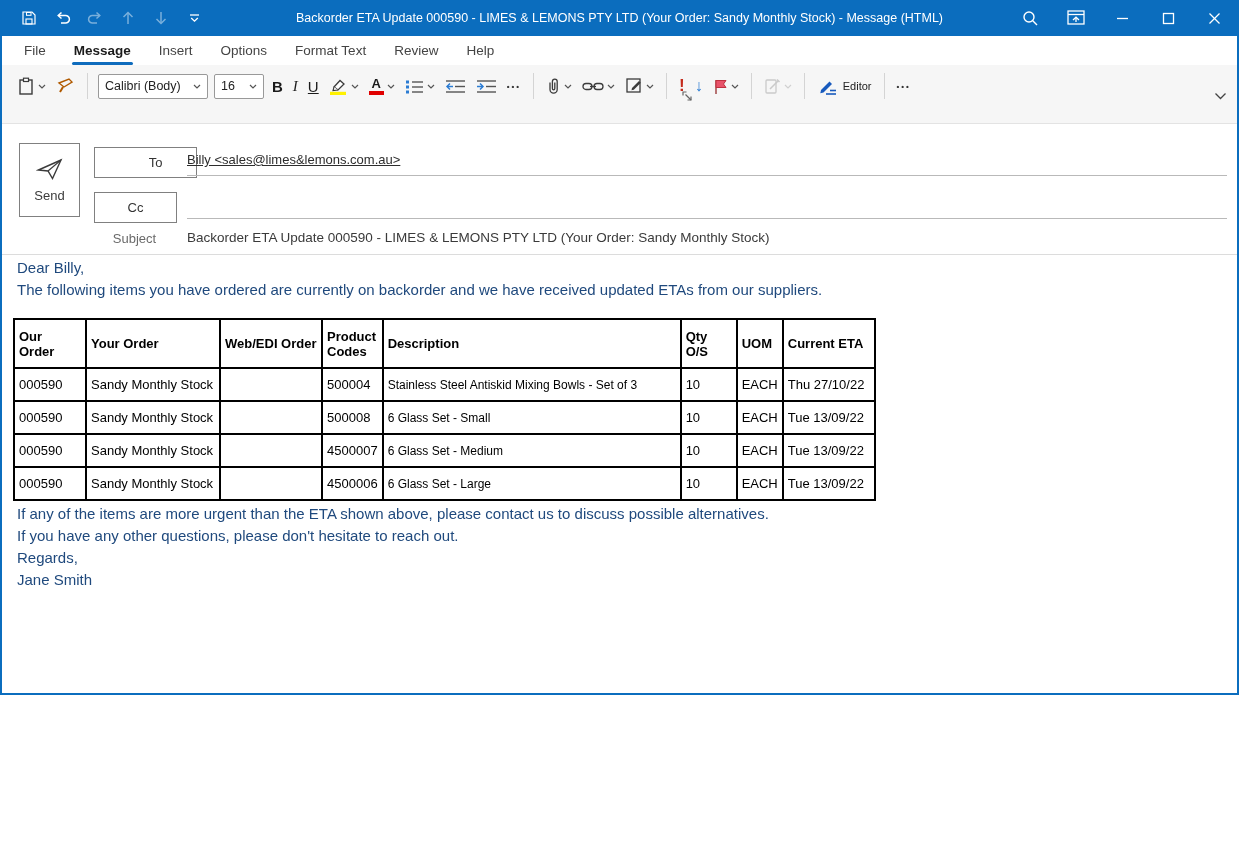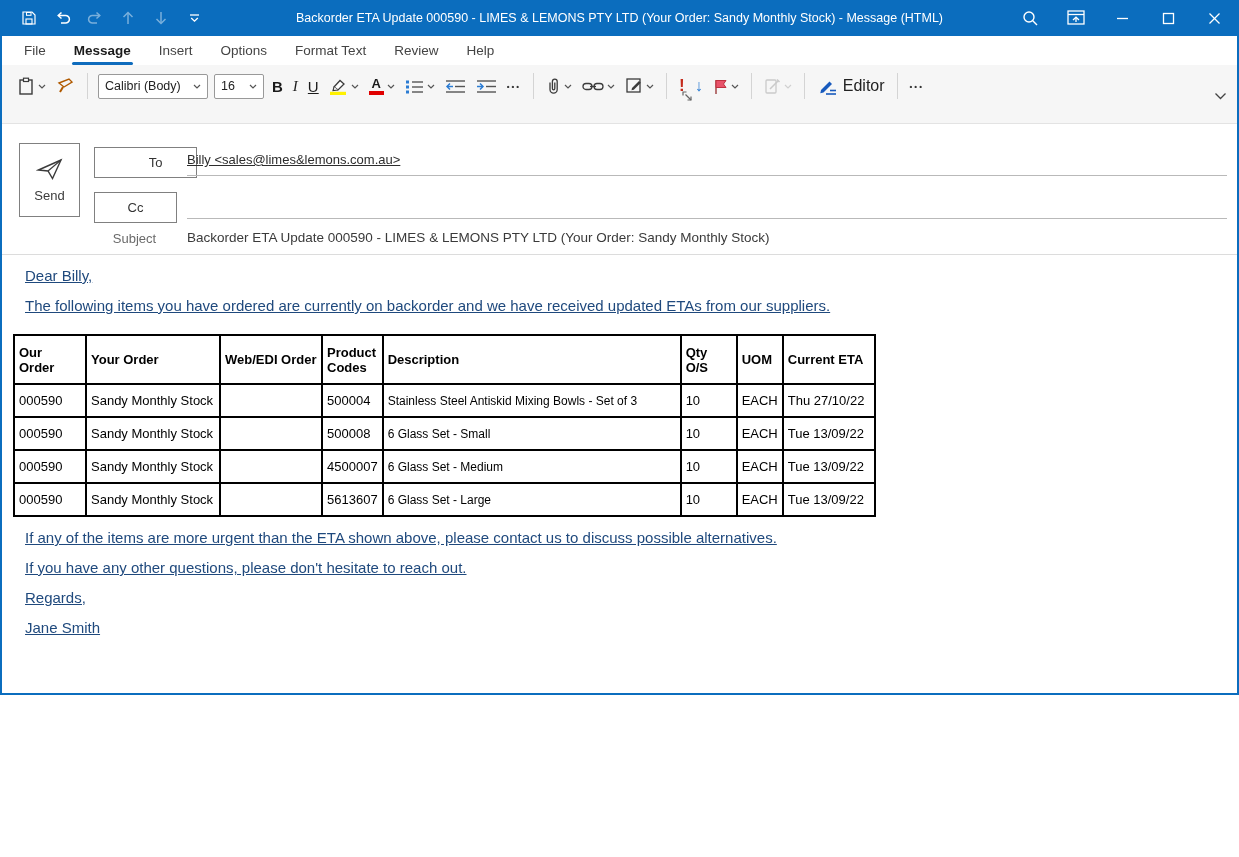--- a/index.html
+++ b/index.html
@@ -31,41 +31,41 @@
   .combo{display:flex;align-items:center;justify-content:space-between;background:#fff;border:1px solid #999;
     height:23px;padding:0 6px;font-size:12.5px;color:#222;border-radius:2px;margin:0 3px;}
   .combo.font{width:96px;} .combo.size{width:36px;}
   .fmt-letter{font-size:15px;color:#1b1b1b;}
   .b{font-weight:700;} .i{font-style:italic;font-family:"Liberation Serif",serif;} .u{text-decoration:underline;}
   .fontcolor{display:flex;flex-direction:column;align-items:center;line-height:1;}
   .fontcolor .bar{width:15px;height:4px;background:#E00000;margin-top:1px;}
   .dots{font-size:8px;letter-spacing:2px;color:#333;font-weight:700;}
   .imp-high{color:#C42B1C;font-weight:700;font-size:17px;}
   .imp-low{color:#2B7CD3;font-weight:700;font-size:16px;}
-  .editor-label{font-size:16px;color:#222;margin-left:3px;}
+  .editor-label{font-size:11px;color:#222;margin-left:3px;}
   .dialog-launcher{position:absolute;left:680px;top:26px;}
   .ribbon-collapse{position:absolute;right:10px;top:27px;}
 
   
   .compose{height:130px;background:#fff;position:relative;border-bottom:1px solid #dcdcdc;flex:0 0 auto;}
   .send-btn{position:absolute;left:17px;top:19px;width:59px;height:72px;border:1px solid #808080;background:#fff;
     display:flex;flex-direction:column;align-items:center;justify-content:center;gap:7px;}
   .send-btn span{font-size:13px;color:#3b3b3b;}
   .addr-btn{position:absolute;left:92px;width:81px;height:29px;border:1px solid #808080;background:#fff;
     display:flex;align-items:center;justify-content:center;font-size:13px;color:#333;}
   .addr-btn.to{top:23px;padding-left:20px;} .addr-btn.cc{top:68px;}
   .addr-line{position:absolute;left:185px;right:10px;height:1px;background:#b9b9b9;}
   .line-to{top:51px;} .line-cc{top:94px;}
   .recipient{position:absolute;left:185px;top:28px;font-size:13px;color:#2d2d2d;text-decoration:underline;}
   .subject-label{position:absolute;left:92px;top:107px;width:81px;text-align:center;font-size:13px;color:#6a6a6a;}
   .subject-value{position:absolute;left:185px;top:106px;font-size:13.5px;color:#3a3a3a;}
 
   
   .mail-body{flex:1 1 auto;position:relative;background:#fff;color:#1F497D;font-size:15px;overflow:hidden;}
-  .mail-body p{margin:12px;padding:0 0 0 11px;line-height:18px;text-decoration:underline;}
+  .mail-body p{margin:4px;padding:0 0 0 11px;line-height:18px;}
   .p-greet{margin-top:22px;} .p-intro{margin-top:20px;}
   .p-urgent{margin-top:22px;} .p-close{margin-top:20px;}
   .p-regards{margin-top:20px;}
   .eta-table{border-collapse:collapse;margin:19px 0 0 11px;table-layout:fixed;color:#000;}
   .eta-table th,.eta-table td{border:2px solid #000;font-size:13px;padding:2px 4px;text-align:left;
     overflow:hidden;white-space:normal;vertical-align:middle;background:#fff;}
   .eta-table th{font-weight:700;height:43px;}
   .eta-table td{height:27px;white-space:nowrap;}
   .eta-table td.desc{font-size:12px;}
   .caret{position:absolute;left:11px;top:438px;width:1.5px;height:23px;background:#000;animation:blink 1.1s steps(1) infinite;}
@@ -407,21 +407,21 @@
           <td>4500007</td>
           <td class="desc">6 Glass Set - Medium</td>
           <td>10</td>
           <td>EACH</td>
           <td>Tue 13/09/22</td>
         </tr>
         <tr>
           <td>000590</td>
           <td>Sandy Monthly Stock</td>
           <td></td>
-          <td>5613607</td>
+          <td>4500006</td>
           <td class="desc">6 Glass Set - Large</td>
           <td>10</td>
           <td>EACH</td>
           <td>Tue 13/09/22</td>
         </tr>
       </tbody>
     </table>
 
     <p class="p-urgent">If any of the items are more urgent than the ETA shown above, please contact us to discuss possible alternatives.</p>
     <p class="p-close">If you have any other questions, please don't hesitate to reach out.</p>

